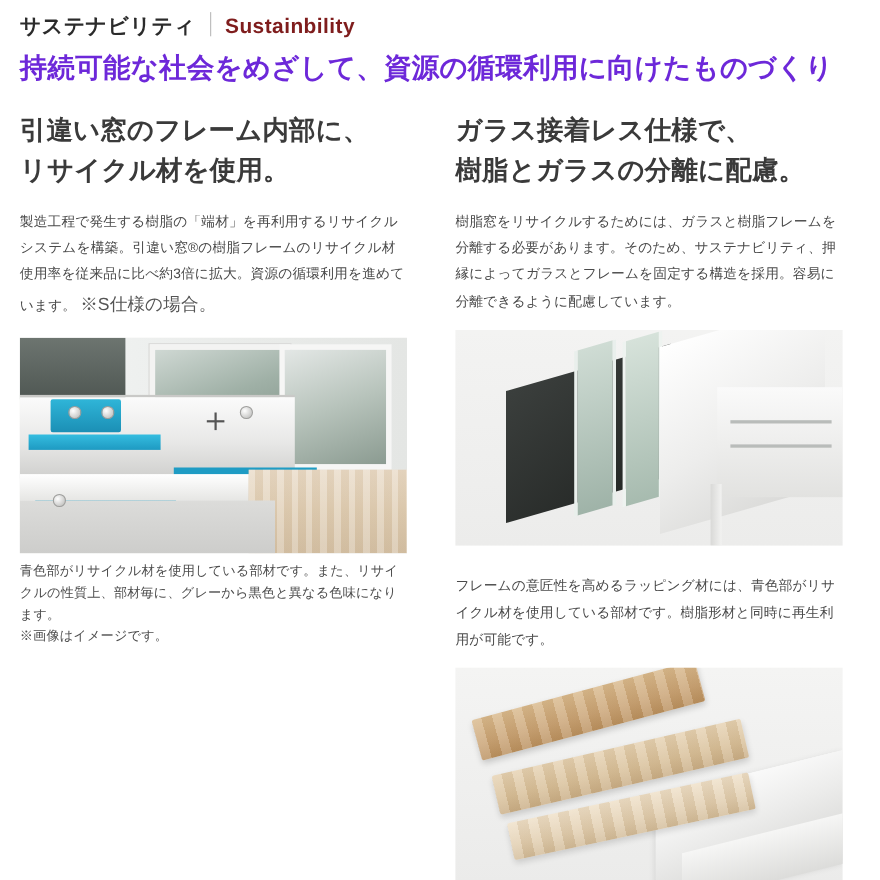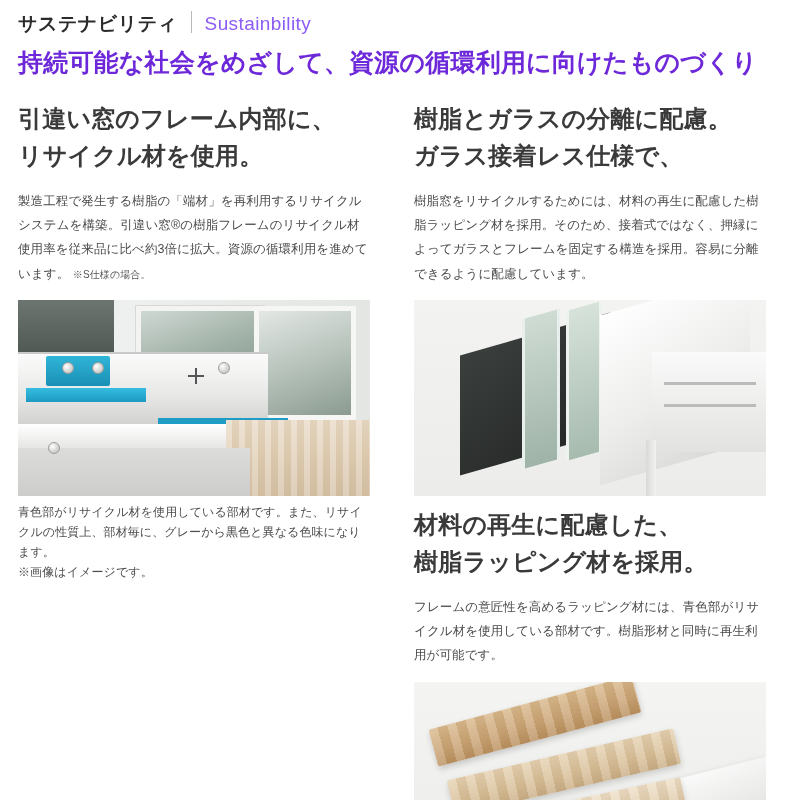--- a/index.html
+++ b/index.html
@@ -41,22 +41,22 @@
     display: inline-block;
     width: 1px;
     height: 22px;
     background: #b9b9b9;
     margin: 0 13px;
     position: relative;
     top: 3px;
   }
   .header-en {
     font-size: 19px;
-    color: #8b5cf6;
-    font-weight: normal;
+    color: #7f1d1d;
+    font-weight: bold;
     letter-spacing: 0.4px;
   }
 
   .headline {
     margin-top: 10px;
     font-size: 25px;
     font-weight: bold;
     color: #6d28d9;
     letter-spacing: 0.2px;
     line-height: 1.25;
@@ -81,21 +81,21 @@
     letter-spacing: 0.2px;
   }
   .block-body {
     margin-top: 14px;
     font-size: 12.5px;
     line-height: 1.95;
     color: #4a4a4a;
     letter-spacing: 0.1px;
   }
   .note {
-    font-size: 10px;
+    font-size: 16px;
     color: #555;
   }
 
   .caption {
     margin-top: 7px;
     font-size: 12px;
     line-height: 1.65;
     color: #4d4d4d;
     letter-spacing: 0.1px;
   }
@@ -327,44 +327,40 @@
         <div class="caption" style="white-space: pre-line;">青色部がリサイクル材を使用している部材です。また、リサイクルの性質上、部材毎に、グレーから黒色と異なる色味になります。
 ※画像はイメージです。</div>
       </div>
 
     </div>
 
     <div class="col">
 
       <div class="block">
         <div class="block-title">
+          <div>ガラス接着レス仕様で、</div>
           <div>樹脂とガラスの分離に配慮。</div>
-          <div>ガラス接着レス仕様で、</div>
-        </div>
-        <div class="block-body">樹脂窓をリサイクルするためには、材料の再生に配慮した樹脂ラッピング材を採用。そのため、接着式ではなく、押縁によってガラスとフレームを固定する構造を採用。容易に分離できるように配慮しています。</div>
+        </div>
+        <div class="block-body">樹脂窓をリサイクルするためには、ガラスと樹脂フレームを分離する必要があります。そのため、サステナビリティ、押縁によってガラスとフレームを固定する構造を採用。容易に分離できるように配慮しています。</div>
 
         <div class="photo p2">
           <div class="blk1"></div>
           <div class="glass1"></div>
           <div class="glass2"></div>
           <div class="white-frame"></div>
           <div class="white-frame2"></div>
           <div class="groove" style="left:250px; top:82px; width:92px; height:3px;"></div>
           <div class="groove" style="left:250px; top:104px; width:92px; height:3px;"></div>
           <div class="stem"></div>
         </div>
       </div>
 
       <div class="spacer-sm"></div>
 
       <div class="block">
-        <div class="block-title">
-          <div>材料の再生に配慮した、</div>
-          <div>樹脂ラッピング材を採用。</div>
-        </div>
         <div class="block-body">フレームの意匠性を高めるラッピング材には、青色部がリサイクル材を使用している部材です。樹脂形材と同時に再生利用が可能です。</div>
 
         <div class="photo p3">
           <div class="profile"></div>
           <div class="board b1"></div>
           <div class="board b2"></div>
           <div class="board b3"></div>
           <div class="profile2"></div>
 
         </div>

